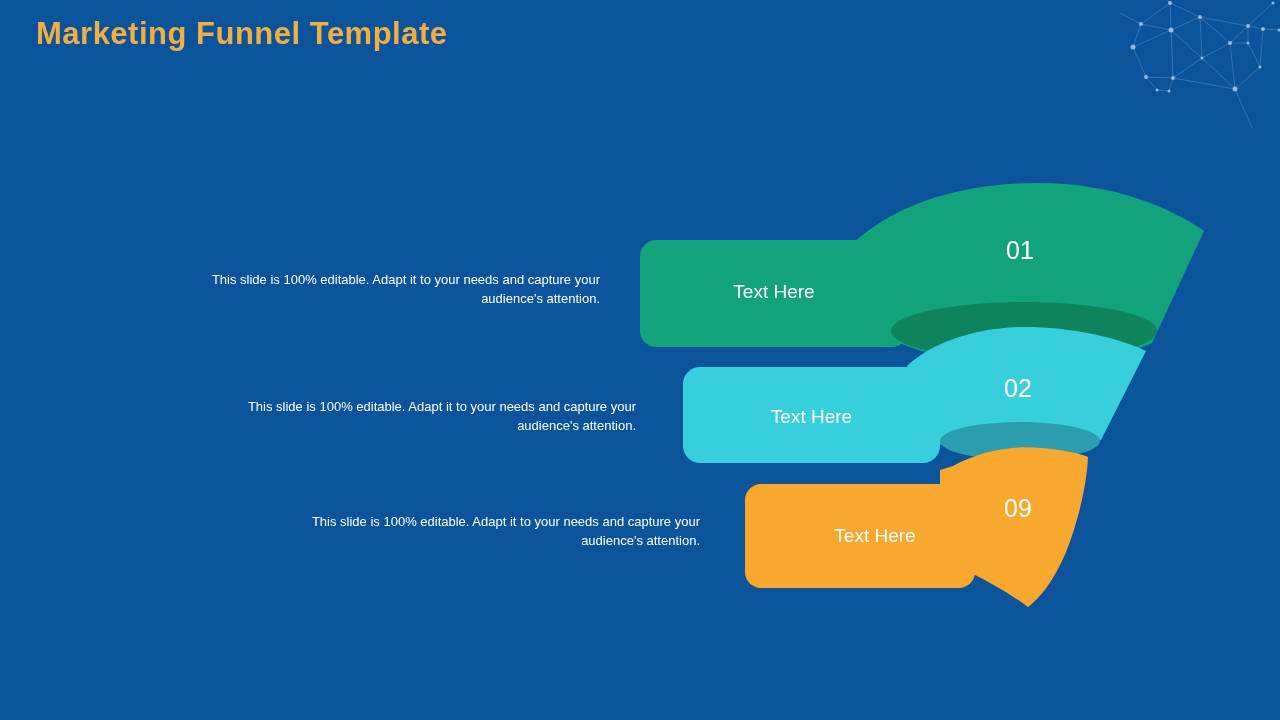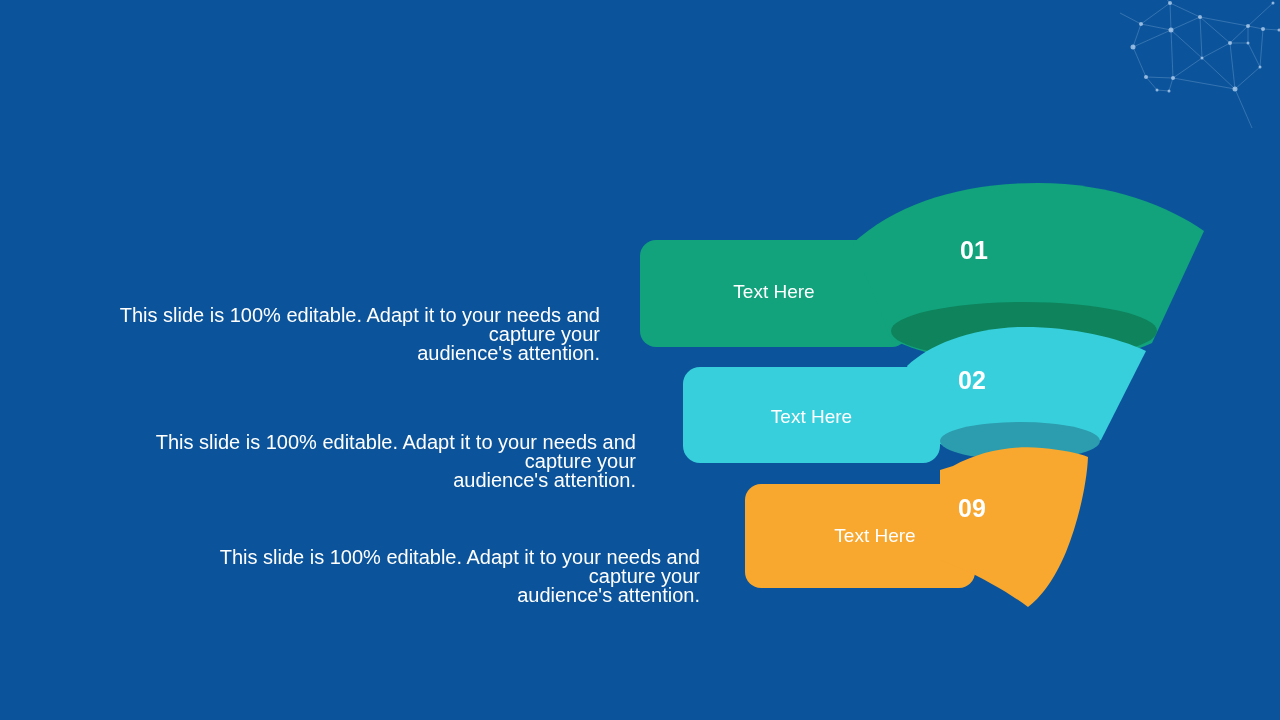--- a/index.html
+++ b/index.html
@@ -12,46 +12,45 @@
   }
   .title{
     position:absolute;left:36px;top:16px;
     font-size:31px;font-weight:bold;letter-spacing:.5px;
     color:var(--title,#EFAF43);
   }
   .desc{
     position:absolute;
     text-align:right;
     color:var(--text,#FFFFFF);
-    font-size:20px;line-height:19px;
+    font-size:13px;line-height:19px;
     width:520px;
-    margin-top:36px;
   }
   .desc span{display:block;}
   #desc-1{right:680px;top:270px;}
   #desc-2{right:644px;top:397px;}
   #desc-3{right:580px;top:512px;}
   .stage-label{
     position:absolute;
     text-align:center;
     color:var(--text,#FFFFFF);
     font-size:19px;font-weight:normal;
   }
   #label-1{left:640px;top:281px;width:268px;}
   #label-2{left:683px;top:406px;width:257px;}
   #label-3{left:745px;top:525px;width:260px;}
   .stage-number{
     position:absolute;
-    text-align:left;
+    text-align:center;
     color:var(--text,#FFFFFF);
-    font-size:25px;font-weight:bold;
+    font-size:25px;font-weight:normal;
     width:120px;
   }
   #num-1{left:960px;top:236px;}
-  #num-2{left:958px;top:366px;}
+  #num-2{left:958px;top:374px;}
   #num-3{left:958px;top:494px;}
   #funnel-svg{position:absolute;left:0;top:0;width:1280px;height:720px;}
   #mesh-svg{position:absolute;right:0;top:0;width:200px;height:130px;}
   #mesh-svg line{stroke:rgba(165,198,232,0.35);stroke-width:0.8;}
   #mesh-svg circle{fill:rgba(195,220,246,0.7);}
 </style>
 </head>
 <body>
 
 <div id="slide">
@@ -108,20 +107,21 @@
         <circle cx="1173" cy="78" r="2"></circle>
       <circle cx="1157" cy="90" r="1.5"></circle>
         <circle cx="1169" cy="91" r="1.5"></circle>
       <circle cx="1235" cy="89" r="2.5"></circle>
         <circle cx="1260" cy="67" r="1.5"></circle>
       <circle cx="1279" cy="30" r="1.5"></circle>
         <circle cx="1273" cy="3" r="1.5"></circle>
     </g>
   </svg>
 
+  <div class="title">Marketing Funnel Template</div>
 
   <svg id="funnel-svg" viewBox="0 0 1280 720">
 
     <rect x="640" y="240" width="268" height="107" rx="16" style="fill:var(--stage1,#12A37C)"></rect>
     <path d="M 853 243 C 897 203 962 183 1038 183 C 1112 183 1170 207 1204 231
              L 1152 343 C 1112 361 1060 368 1014 366 C 954 363 913 350 891 339 Z" style="fill:var(--stage1,#12A37C)"></path>
     <ellipse cx="1024" cy="331" rx="133" ry="29" style="fill:var(--stage1_shade,#0E835C)"></ellipse>
 
     <rect x="683" y="367" width="257" height="96" rx="17" style="fill:var(--stage2,#38CFDC)"></rect>
     <path d="M 907 366 C 929 345 968 329 1018 327 C 1068 326 1117 337 1146 351

